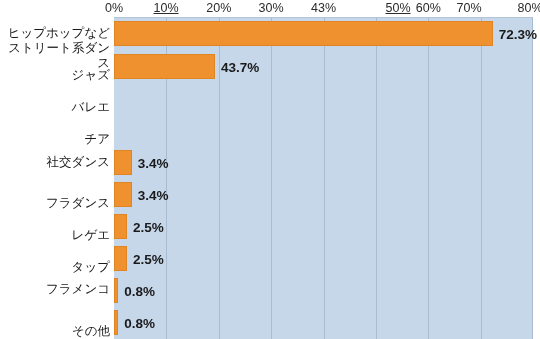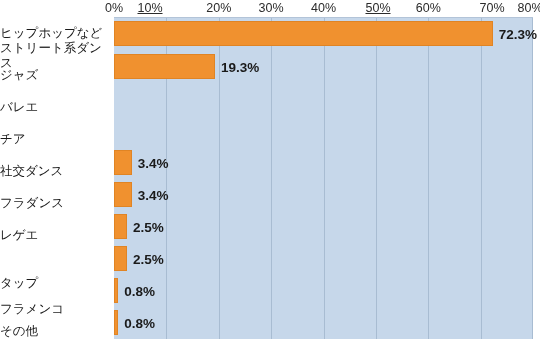--- a/index.html
+++ b/index.html
@@ -56,21 +56,21 @@
     position: absolute;
     left: 0;
     top: 17px;
     width: 110px;
     height: 322px;
   }
   .cat-label {
     position: absolute;
     right: 0;
     width: 110px;
-    text-align: left;
+    text-align: right;
     font-size: 12.5px;
     color: #1a1a1a;
     line-height: 15px;
     white-space: pre-line;
   }
   
   .bars-layer {
     position: absolute;
     left: 114px;
     top: 17px;
@@ -101,65 +101,65 @@
     white-space: nowrap;
   }
 </style>
 </head>
 <body>
 
 <div id="chart-root">
 
   <div class="axis-strip">
     <span class="tick-label" style="left:114px;">0%</span>
-    <span class="tick-label" style="left:150px;text-decoration:underline;">10%</span>
+    <span class="tick-label" style="left:166px;text-decoration:underline;">10%</span>
     <span class="tick-label" style="left:218.8px;">20%</span>
     <span class="tick-label" style="left:271.1px;">30%</span>
-    <span class="tick-label" style="left:323.5px;">40%</span>
-    <span class="tick-label" style="left:378px;text-decoration:underline;">50%</span>
+    <span class="tick-label" style="left:323.5px;">43%</span>
+    <span class="tick-label" style="left:398px;text-decoration:underline;">50%</span>
     <span class="tick-label" style="left:428.3px;">60%</span>
-    <span class="tick-label" style="left:492px;">70%</span>
+    <span class="tick-label" style="left:469px;">70%</span>
     <span class="tick-label" style="left:530px;">80%</span>
   </div>
 
   <div class="plot-area">
     <div class="gridline" style="left:52.4px;"></div>
     <div class="gridline" style="left:104.8px;"></div>
     <div class="gridline" style="left:157.1px;"></div>
     <div class="gridline" style="left:209.5px;"></div>
     <div class="gridline" style="left:261.9px;"></div>
     <div class="gridline" style="left:314.3px;"></div>
     <div class="gridline" style="left:366.6px;"></div>
     <div class="gridline" style="left:418px;"></div>
   </div>
 
   <div class="label-col">
     <div class="cat-label" style="top:9px;">ヒップホップなど
 ストリート系ダンス</div>
     <div class="cat-label" style="top:51px;">ジャズ</div>
     <div class="cat-label" style="top:83px;">バレエ</div>
     <div class="cat-label" style="top:115px;">チア</div>
-    <div class="cat-label" style="top:147px;">社交ダンス</div>
+    <div class="cat-label" style="top:138px;">社交ダンス</div>
     <div class="cat-label" style="top:211px;">レゲエ</div>
     <div class="cat-label" style="top:179px;">フラダンス</div>
-    <div class="cat-label" style="top:259px;">タップ</div>
-    <div class="cat-label" style="top:285px;">フラメンコ</div>
+    <div class="cat-label" style="top:243px;">タップ</div>
+    <div class="cat-label" style="top:265px;">フラメンコ</div>
     <div class="cat-label" style="top:307px;">その他</div>
   </div>
 
   <div class="bars-layer">
 
     <div class="bar-row" style="top:4px;height:25px;">
       <div class="bar" style="width:378.8px;"></div>
       <div class="bar-value" style="left:384.8px;">72.3%</div>
     </div>
 
     <div class="bar-row" style="top:37px;height:25px;">
       <div class="bar" style="width:101.1px;"></div>
-      <div class="bar-value" style="left:107.1px;">19.3%</div>
+      <div class="bar-value" style="left:107.1px;">43.7%</div>
     </div>
 
 
 
     <div class="bar-row" style="top:133px;height:25px;">
       <div class="bar" style="width:17.8px;"></div>
       <div class="bar-value" style="left:23.8px;">3.4%</div>
     </div>
 
     <div class="bar-row" style="top:165px;height:25px;">

